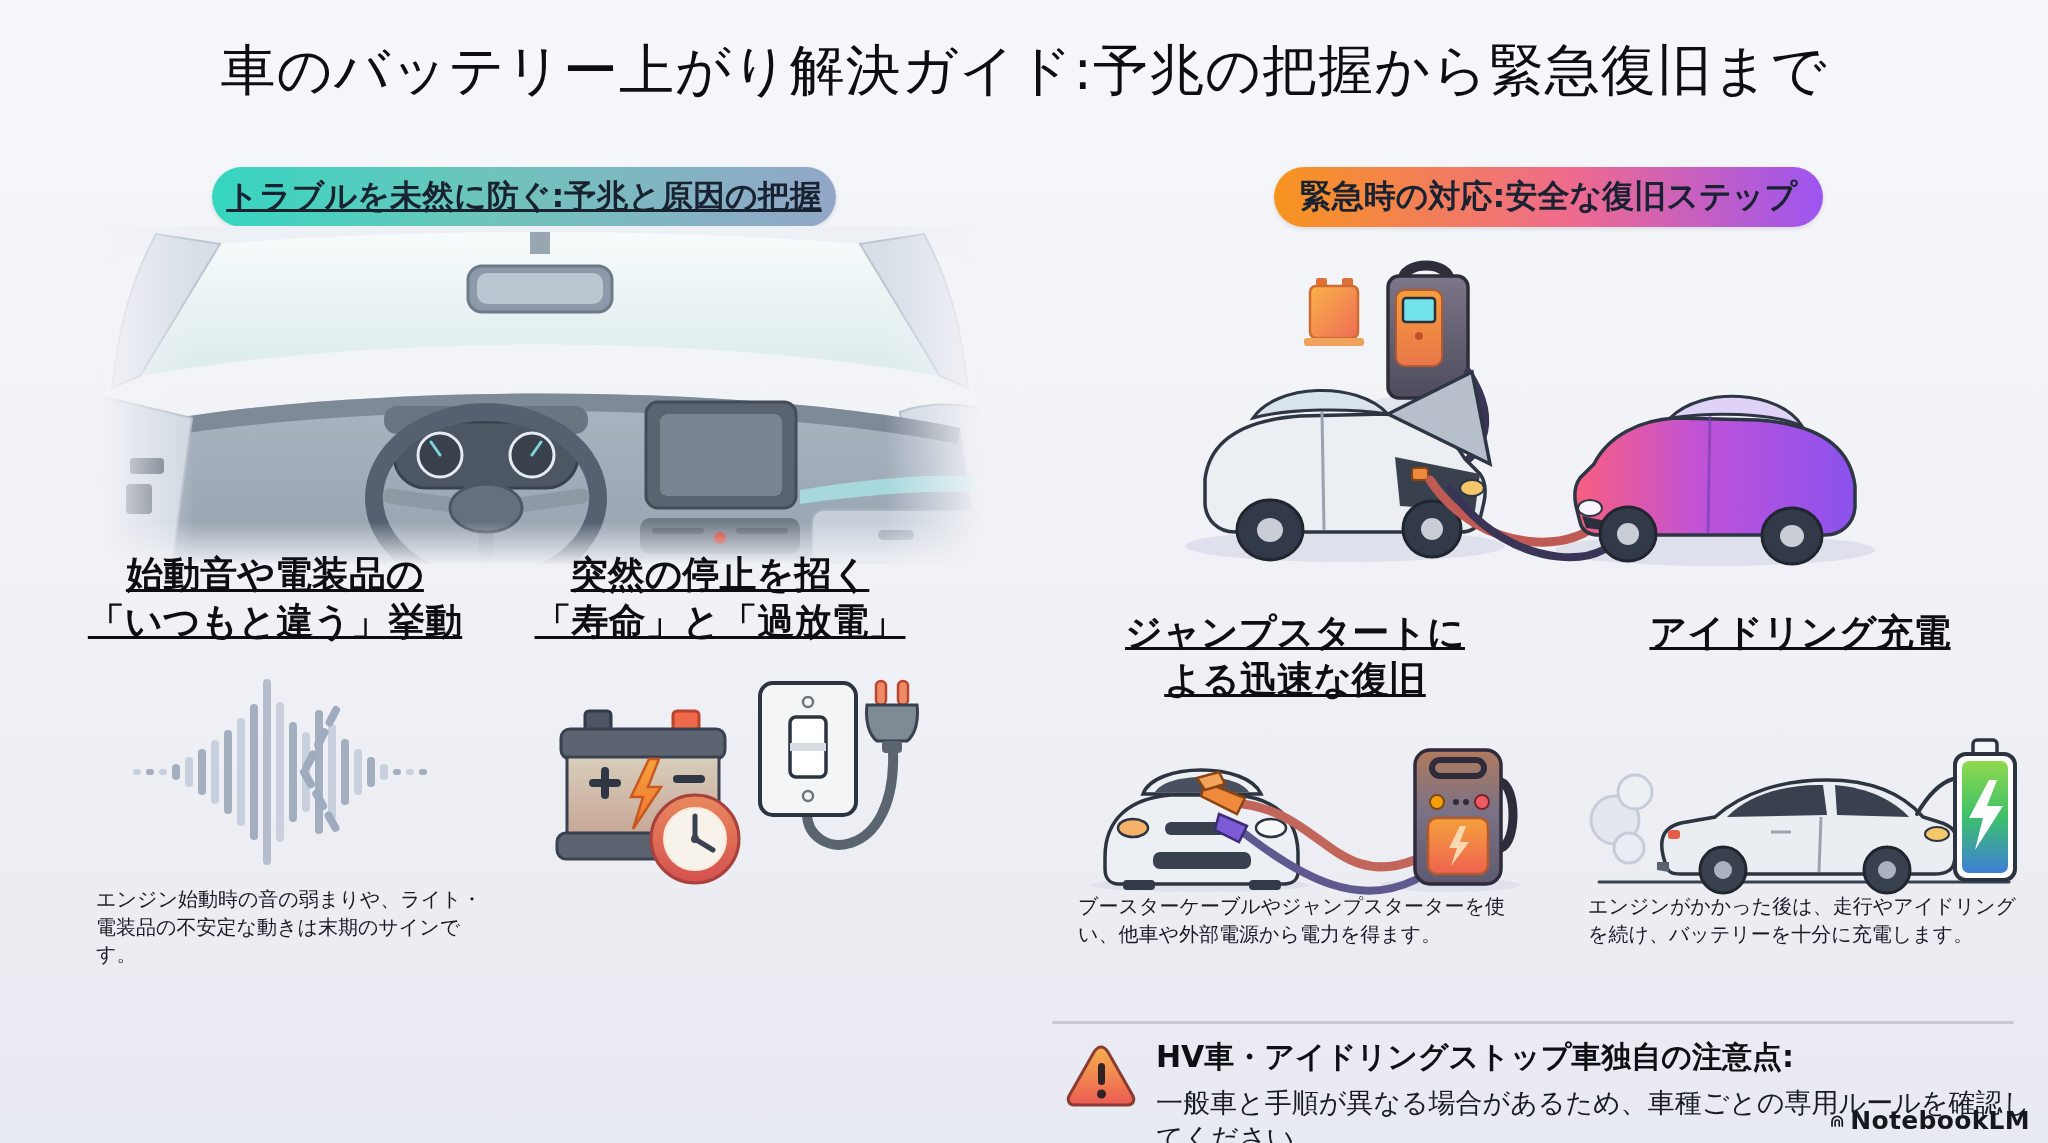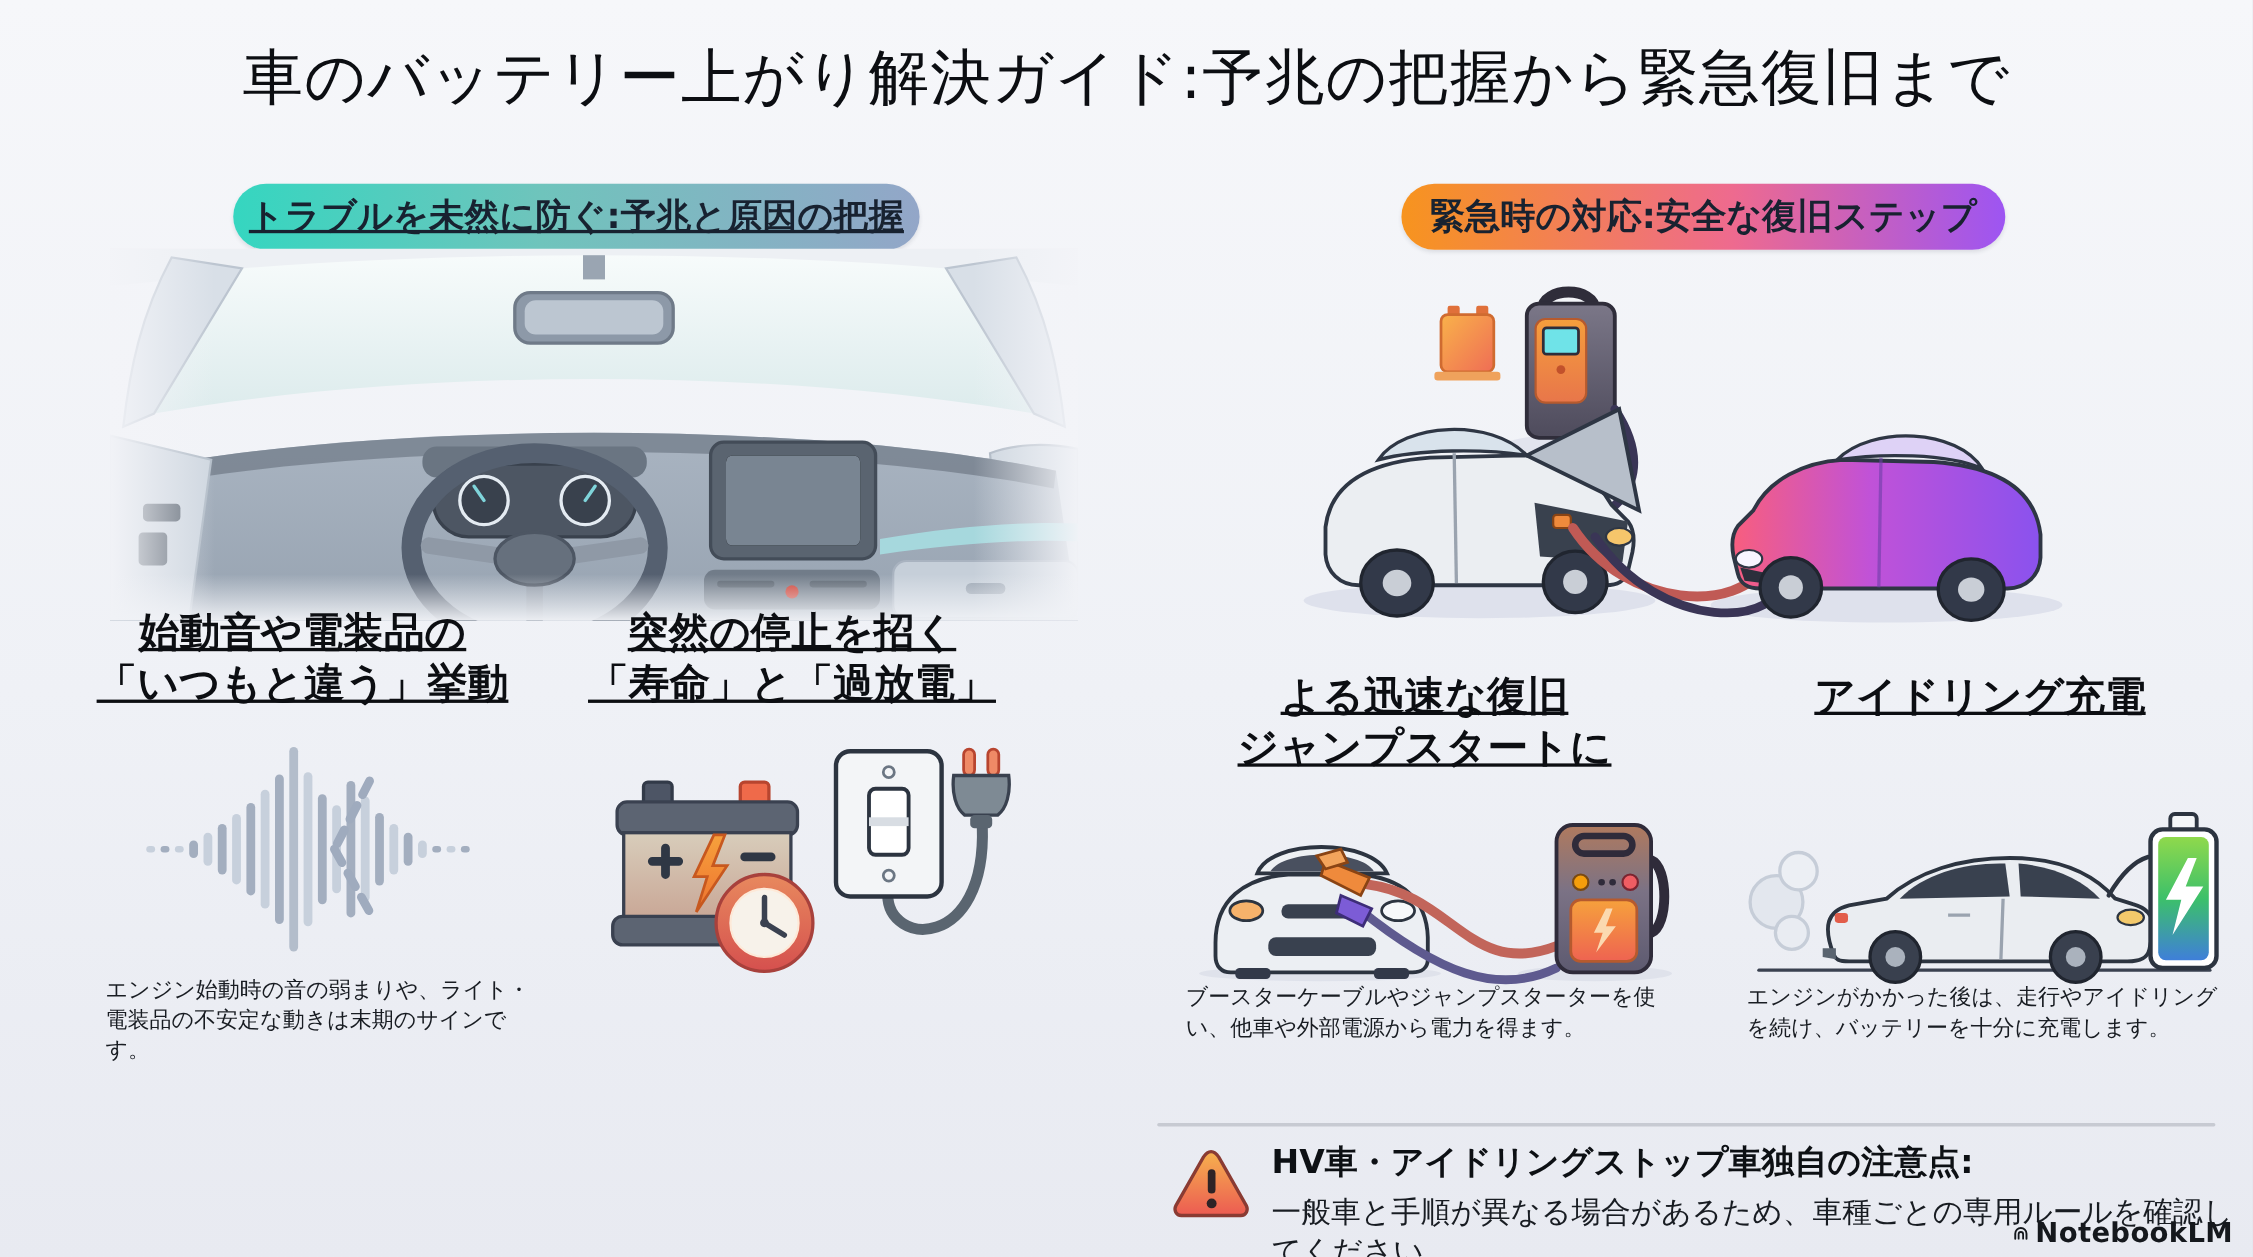--- a/index.html
+++ b/index.html
@@ -248,22 +248,22 @@
     <rect x="245" y="62" width="36" height="60" rx="6" fill="#ffffff" stroke="#2c3440" stroke-width="3.5"></rect>
     <rect x="245" y="88" width="36" height="8" fill="#d8dde3"></rect>
 
     <rect x="331" y="26" width="10" height="24" rx="5" fill="#ef8a66" stroke="#b8452f" stroke-width="2.5"></rect>
     <rect x="353" y="26" width="10" height="24" rx="5" fill="#ef8a66" stroke="#b8452f" stroke-width="2.5"></rect>
     <path d="M322,50 L372,50 C374,66 370,80 362,86 L332,86 C324,80 320,66 322,50 Z" fill="#7e8a94" stroke="#39414f" stroke-width="3"></path>
     <rect x="337" y="86" width="20" height="12" rx="4" fill="#5a6570"></rect>
   </svg>
 
   <div class="abs card-title" style="left:1080px;top:610px;width:430px;">
+    <div>ジャンプスタートに</div>
     <div>よる迅速な復旧</div>
-    <div>ジャンプスタートに</div>
   </div>
   <svg class="abs" style="left:1085px;top:722px;" width="435" height="175" viewBox="0 0 435 175">
     <defs>
       <linearGradient id="jsb2" x1="0" y1="0" x2="0" y2="1">
         <stop offset="0" stop-color="#b07a5e"></stop>
           <stop offset=".45" stop-color="#7b7285"></stop>
           <stop offset="1" stop-color="#5d5a70"></stop>
       </linearGradient>
       <linearGradient id="jsp2" x1="0" y1="0" x2="0" y2="1">
         <stop offset="0" stop-color="#f6a13c"></stop>

